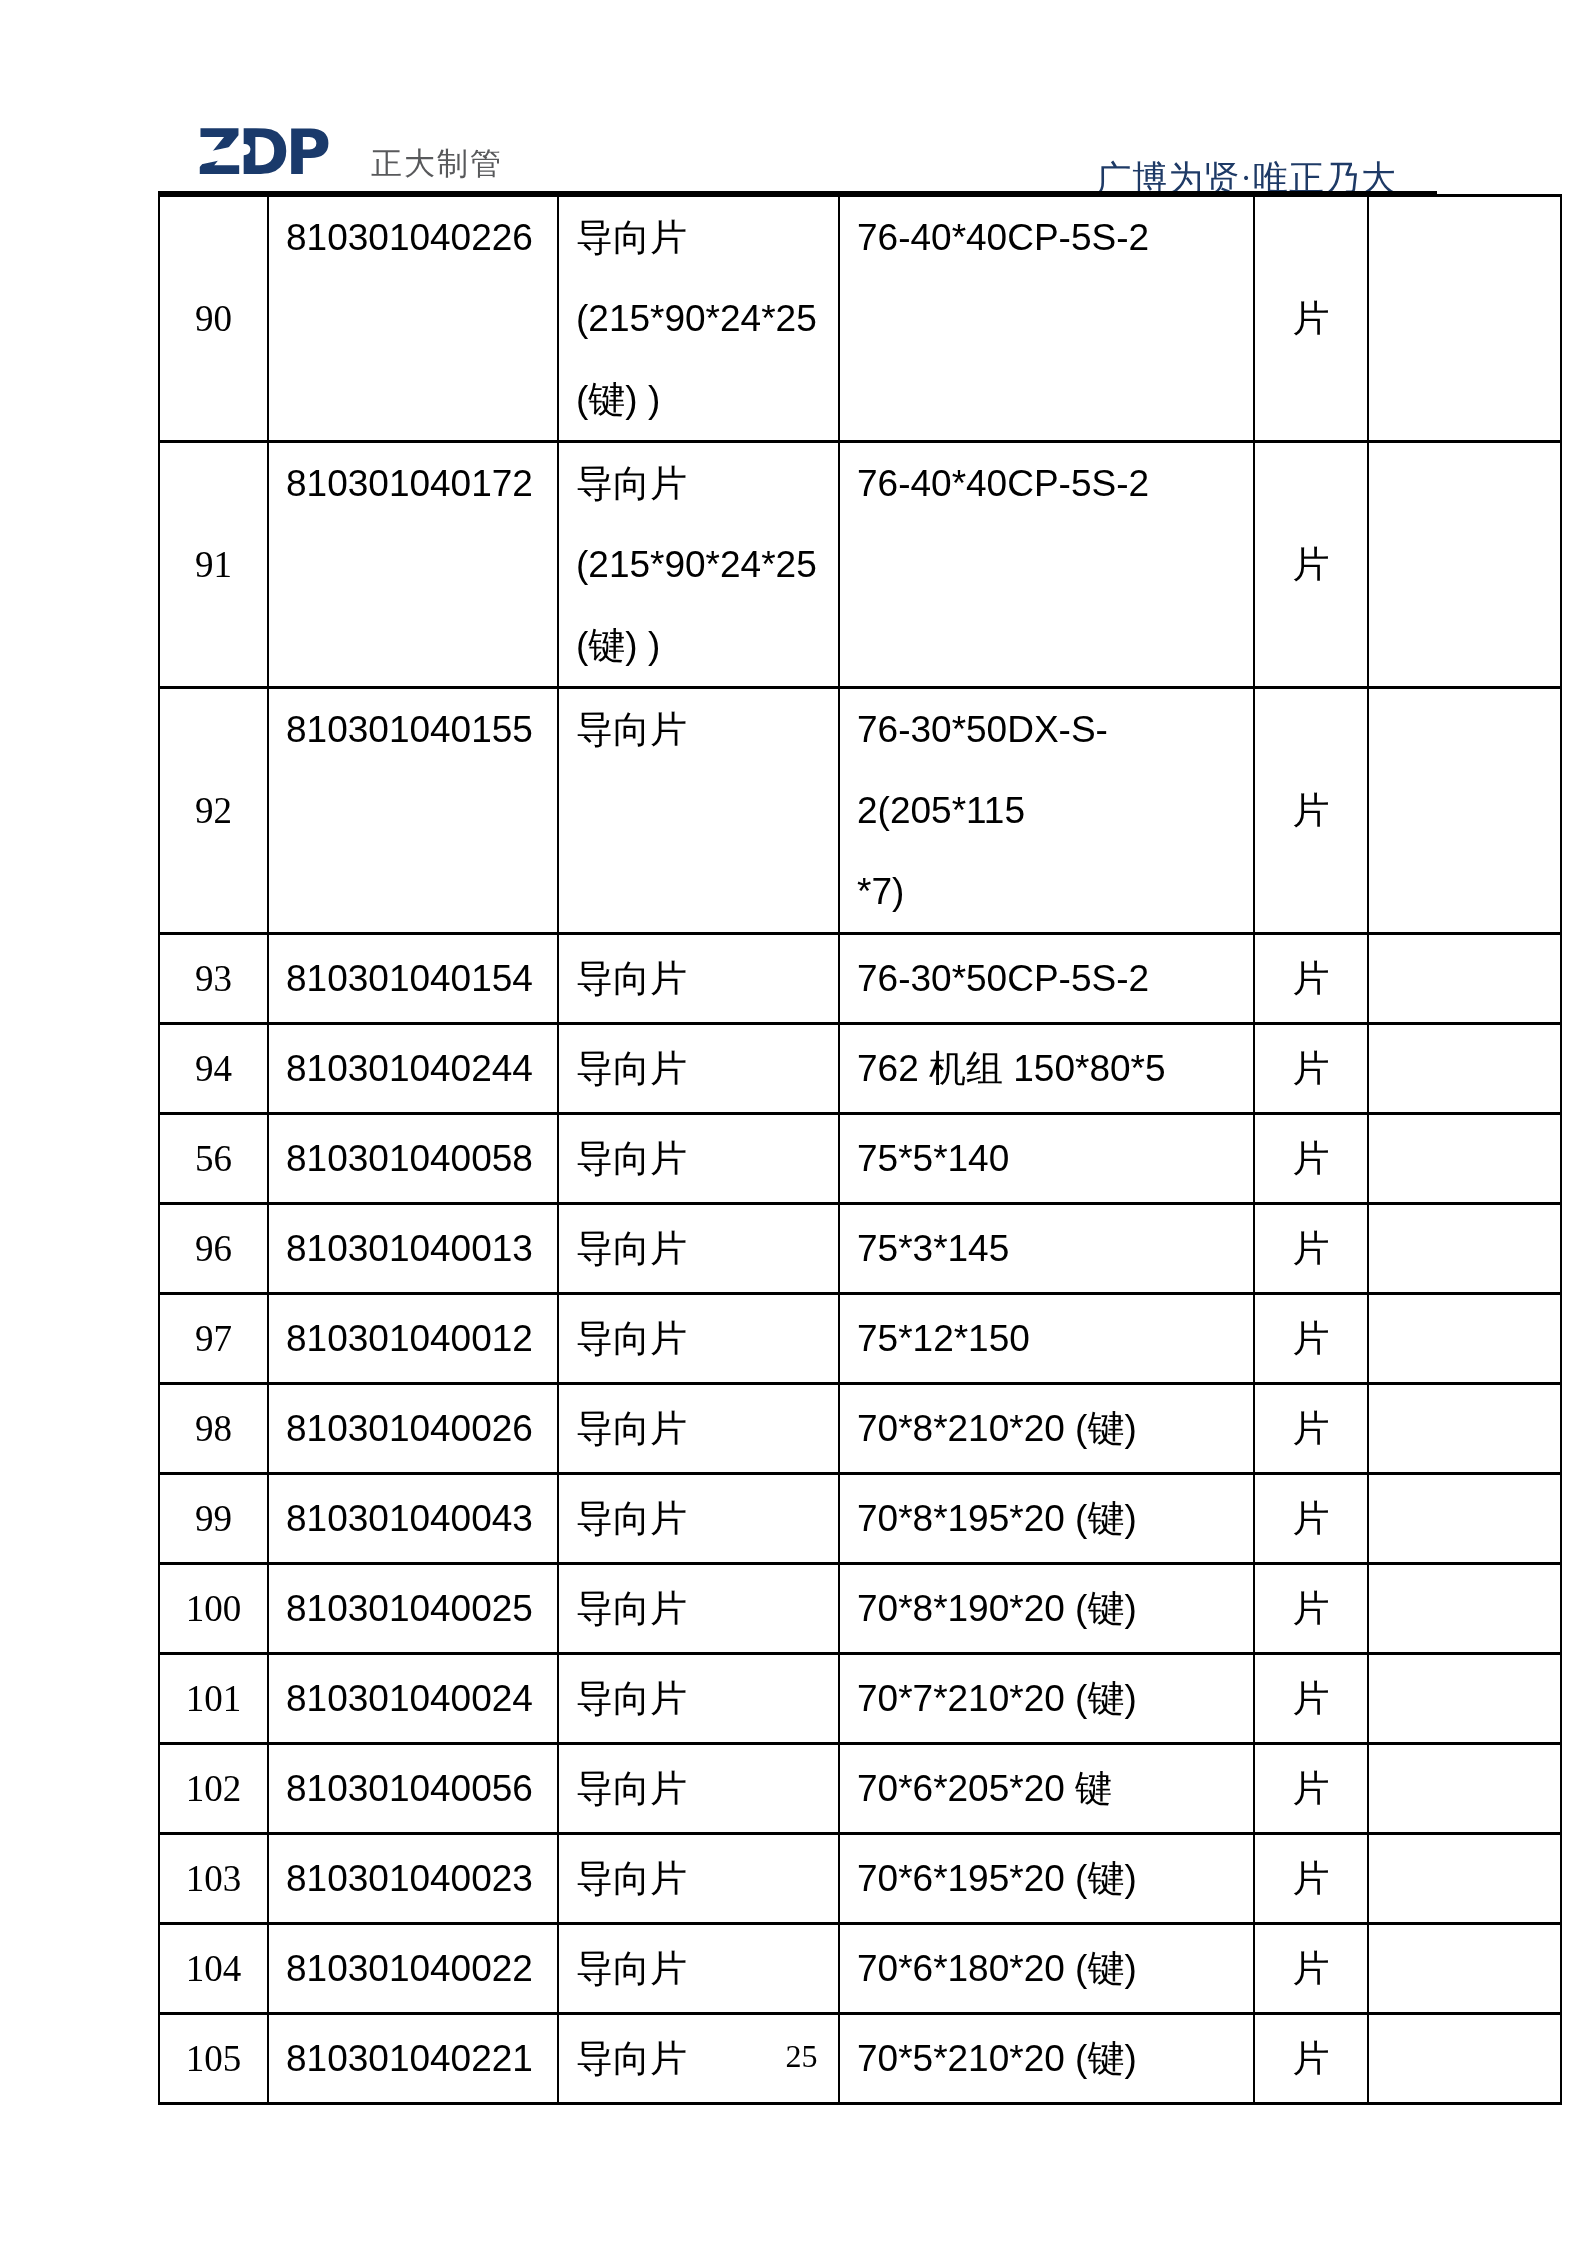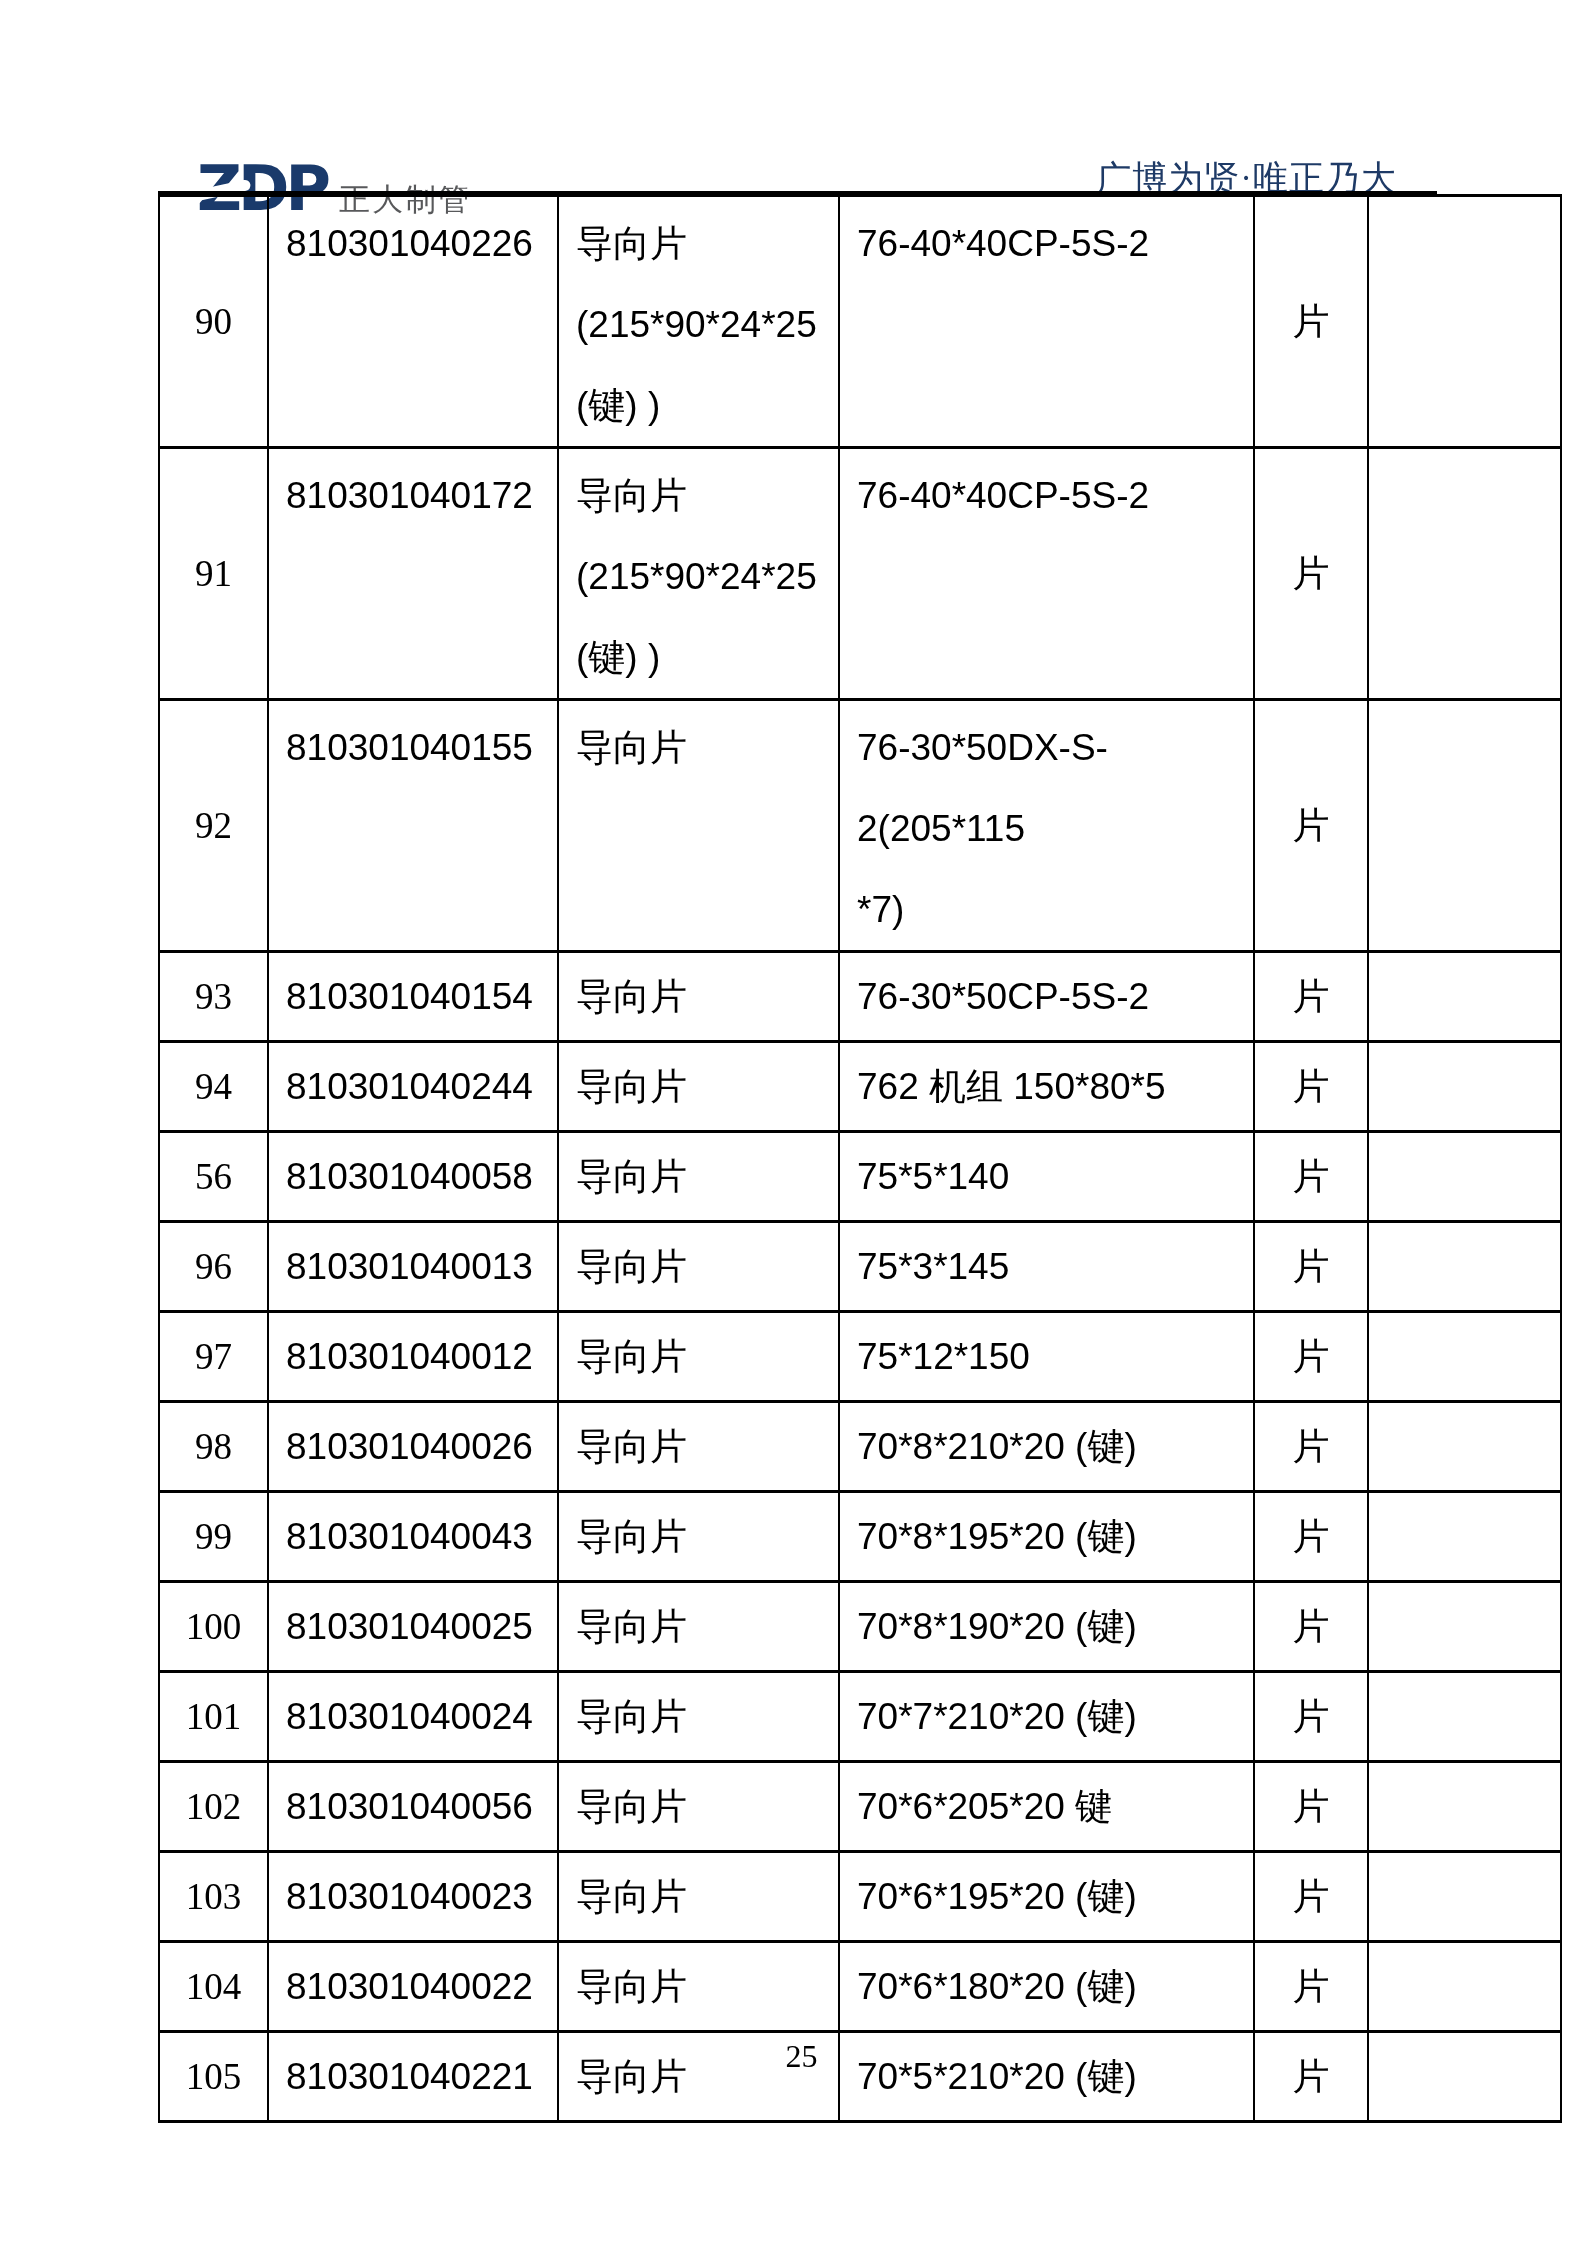--- a/index.html
+++ b/index.html
@@ -8,23 +8,22 @@
     width:1587px; height:2245px;
     background:#ffffff;
     font-family:"Liberation Sans", sans-serif;
     color:#000;
     overflow:hidden;
   }
 
   
   .hdr-logo {
     position:absolute; left:197px; top:122px;
-    display:flex; align-items:baseline; gap:12px;
+    display:flex; align-items:baseline; gap:44px;
     white-space:nowrap;
-    margin-top:36px;
   }
   .logo-zdp {
     position:relative;
     font-family:"DejaVu Sans", sans-serif;
     font-weight:900;
     font-size:62px; line-height:1;
     letter-spacing:-4px;
   }
   .logo-zdp::after { 
     content:"";
@@ -77,21 +76,21 @@
   td.c-unit {
     text-align:center;
     font-family:"Liberation Serif", serif;
     font-size:36px;
   }
   tr.r1 { height:90px; }
   tr.r2 { height:162px; }
   tr.r3 { height:236px; }
   tr.r2 td.c-code, tr.r2 td.c-name, tr.r2 td.c-spec,
   tr.r3 td.c-code, tr.r3 td.c-name, tr.r3 td.c-spec { vertical-align:top; }
-  tr.r2 td .lines, tr.r3 td .lines { line-height:81px; padding-top:6px; }
+  tr.r2 td .lines, tr.r3 td .lines { line-height:81px; padding-top:0; }
   tr.r2 td.c-no .lines, tr.r2 td.c-unit .lines,
   tr.r3 td.c-no .lines, tr.r3 td.c-unit .lines { line-height:normal; padding-top:0; }
 
   
   .footer {
     position:absolute; left:8px; top:2038px; width:100%;
     text-align:center;
     font-family:"Liberation Serif", serif;
     font-size:32px;
   }

